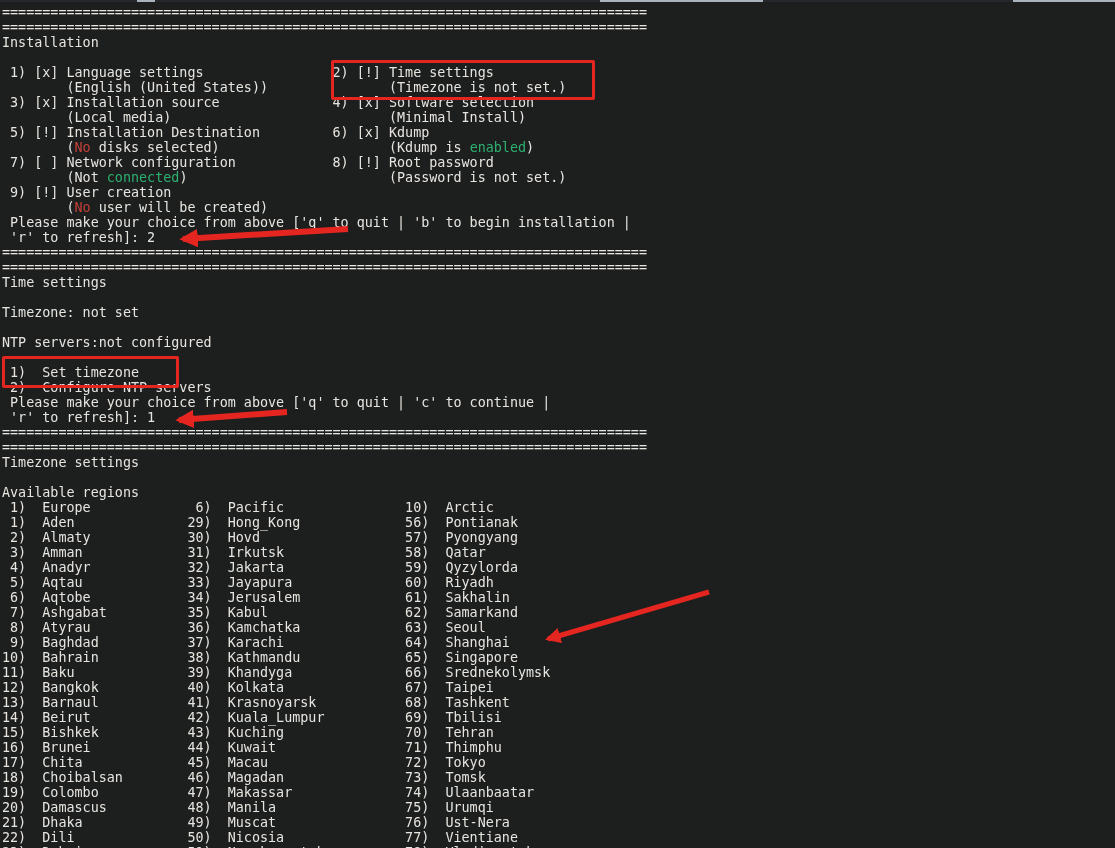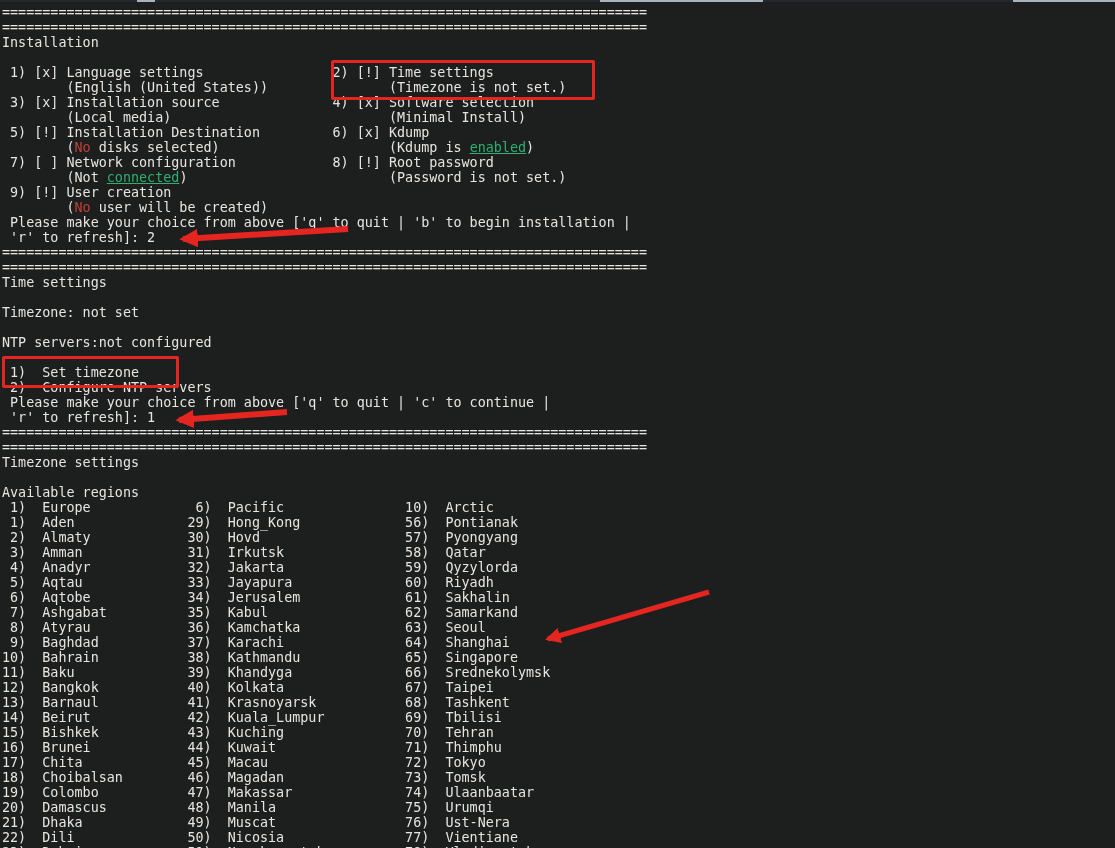--- a/index.html
+++ b/index.html
@@ -14,21 +14,21 @@
   .edge-seg{position:absolute;top:0;height:2px;background:#a9b3c0;}
   #terminal{
     position:absolute;left:2px;top:5px;width:1110px;
     font-size:13.4px;line-height:15px;
     color:var(--fg,#e7e5e0);
     white-space:pre;
     letter-spacing:0;
   }
   .line{height:15px;}
   .seg-red{color:var(--red,#c44038);text-align:right;}
-  .seg-green{color:var(--green,#2db170);text-decoration:underline;}
+  .seg-green{color:var(--green,#2db170);}
   .anno-box{
     position:absolute;
     border:3px solid var(--anno,#e52620);
     border-radius:2px;
     background:transparent;
     pointer-events:none;
   }
   #anno-svg{position:absolute;left:0;top:0;pointer-events:none;}
 </style>
 </head>

